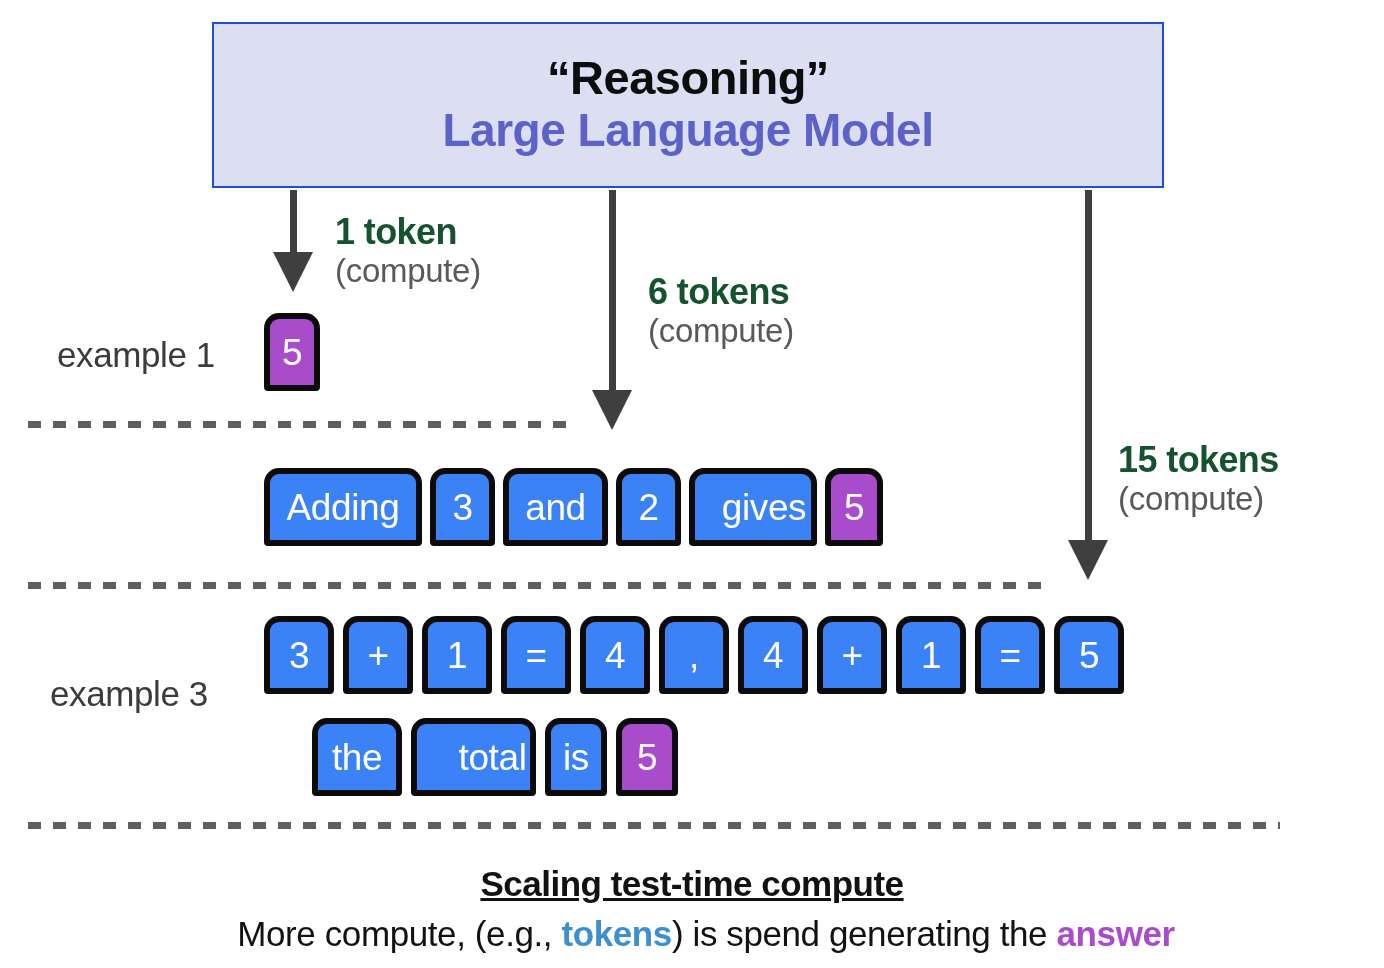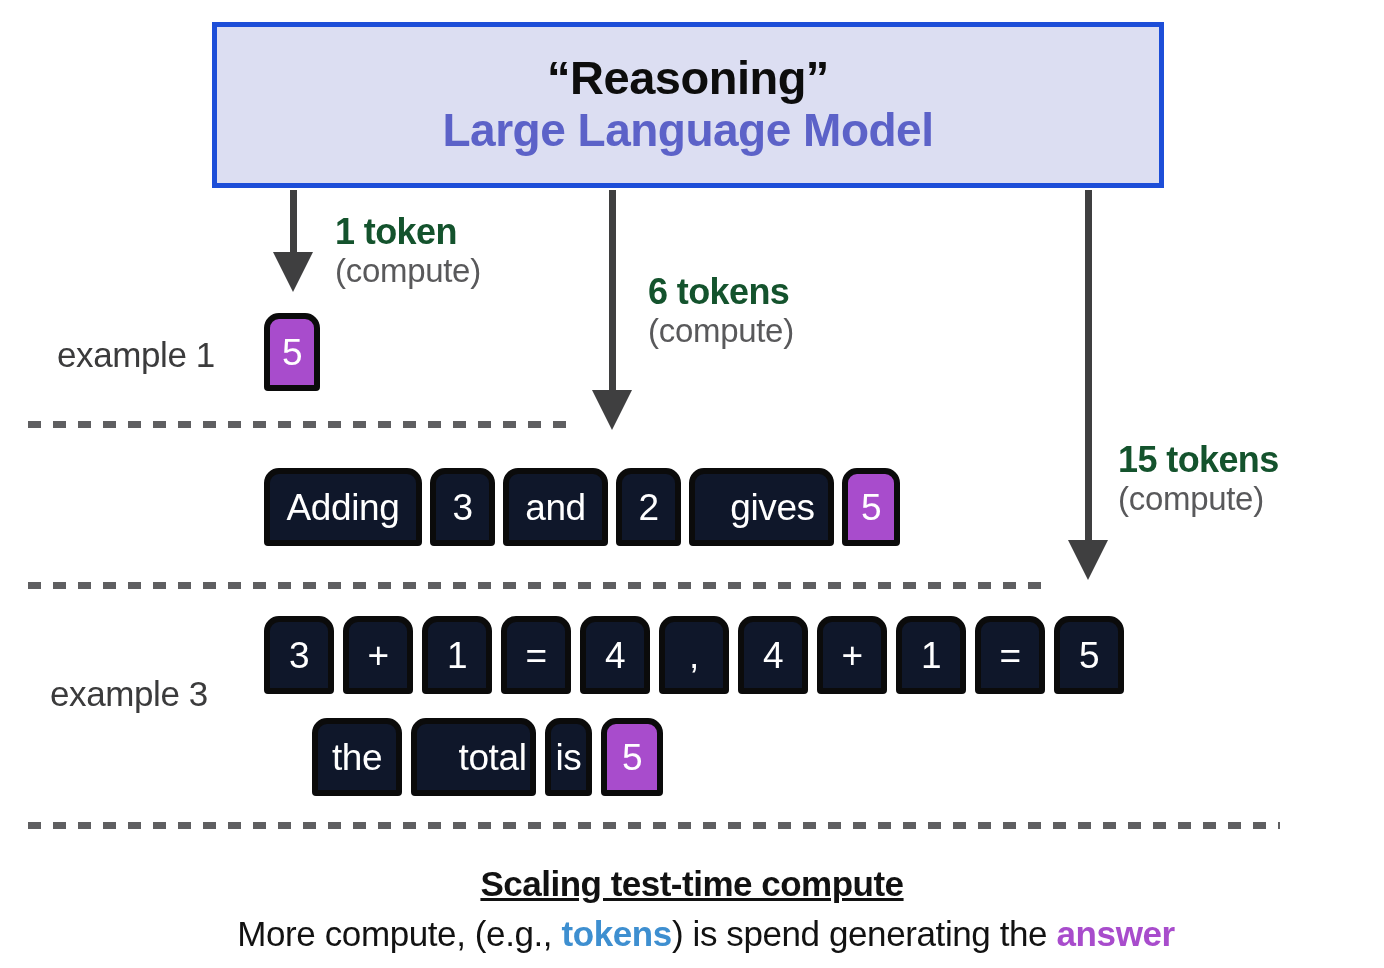--- a/index.html
+++ b/index.html
@@ -11,21 +11,21 @@
     position:relative;
   }
   #canvas{position:absolute;left:0;top:0;width:1384px;height:968px;}
 
   
   .llm-box{
     position:absolute;
     left:212px; top:22px;
     width:952px; height:166px;
     background:#dcdef2;
-    border:5px solid #1d4ed8;
+    border:2px solid #1d4ed8;
     box-sizing:border-box;
     display:flex;
     flex-direction:column;
     align-items:center;
     justify-content:center;
   }
   .llm-title{
     font-size:47px;
     font-weight:bold;
     color:#0d0d0d;
@@ -110,21 +110,21 @@
     display:flex;
     align-items:center;
     justify-content:center;
     color:#ffffff;
     font-size:37px;
     letter-spacing:-0.4px;
     line-height:1;
     padding:0 10px;
     white-space:nowrap;
   }
-  .tok.blue{background:#0f172a;}
+  .tok.blue{background:#3b82f6;}
   .tok.purple{background:#a84ccc;}
 
   
   .caption{
     position:absolute;
     left:0; width:1384px;
     text-align:center;
   }
   .cap-title{
     font-size:35px;
@@ -190,21 +190,21 @@
       <div class="tok purple" style="width: 56px;">5</div>
     </div>
 
   <div class="dashline" style="left:28px;top:421px;width:548px;"></div>
 
   <div class="tokrow" style="left:264px;top:468px;gap:8px;">
       <div class="tok blue" style="width: 158px;">Adding</div>
       <div class="tok blue" style="width: 65px;">3</div>
       <div class="tok blue" style="width: 105px;">and</div>
       <div class="tok blue" style="width: 65px;">2</div>
-      <div class="tok blue" style="width: 145px; padding-left: 32px;">gives</div>
+      <div class="tok blue" style="width: 128px; padding-left: 32px;">gives</div>
       <div class="tok purple" style="width: 58px;">5</div>
     </div>
 
   <div class="dashline" style="left:28px;top:582px;width:1018px;"></div>
 
   <div class="exlabel" style="left:50px;top:676px;">example 3</div>
   <div class="tokrow" style="left:264px;top:616px;gap:9px;">
       <div class="tok blue" style="width: 70px;">3</div>
       <div class="tok blue" style="width: 70px;">+</div>
       <div class="tok blue" style="width: 70px;">1</div>
@@ -213,21 +213,21 @@
       <div class="tok blue" style="width: 70px;">,</div>
       <div class="tok blue" style="width: 70px;">4</div>
       <div class="tok blue" style="width: 70px;">+</div>
       <div class="tok blue" style="width: 70px;">1</div>
       <div class="tok blue" style="width: 70px;">=</div>
       <div class="tok blue" style="width: 70px;">5</div>
     </div>
   <div class="tokrow" style="left:264px;top:718px;gap:9px;">
       <div class="tok blue" style="width: 90px; margin-left: 48px;">the</div>
       <div class="tok blue" style="width: 125px; padding-left: 48px;">total</div>
-      <div class="tok blue" style="width: 47px;">is</div>
+      <div class="tok blue" style="width: 62px;">is</div>
       <div class="tok purple" style="width: 62px;">5</div>
     </div>
 
   <div class="dashline" style="left:28px;top:822px;width:1252px;"></div>
 
   <div class="caption" style="top:862px;">
     <div class="cap-title">Scaling test-time compute</div>
     <div class="cap-sub"><span>More compute, (e.g., </span><span class="tok-blue">tokens</span><span>) is spend generating the </span><span class="tok-purple">answer</span></div>
   </div>
 

